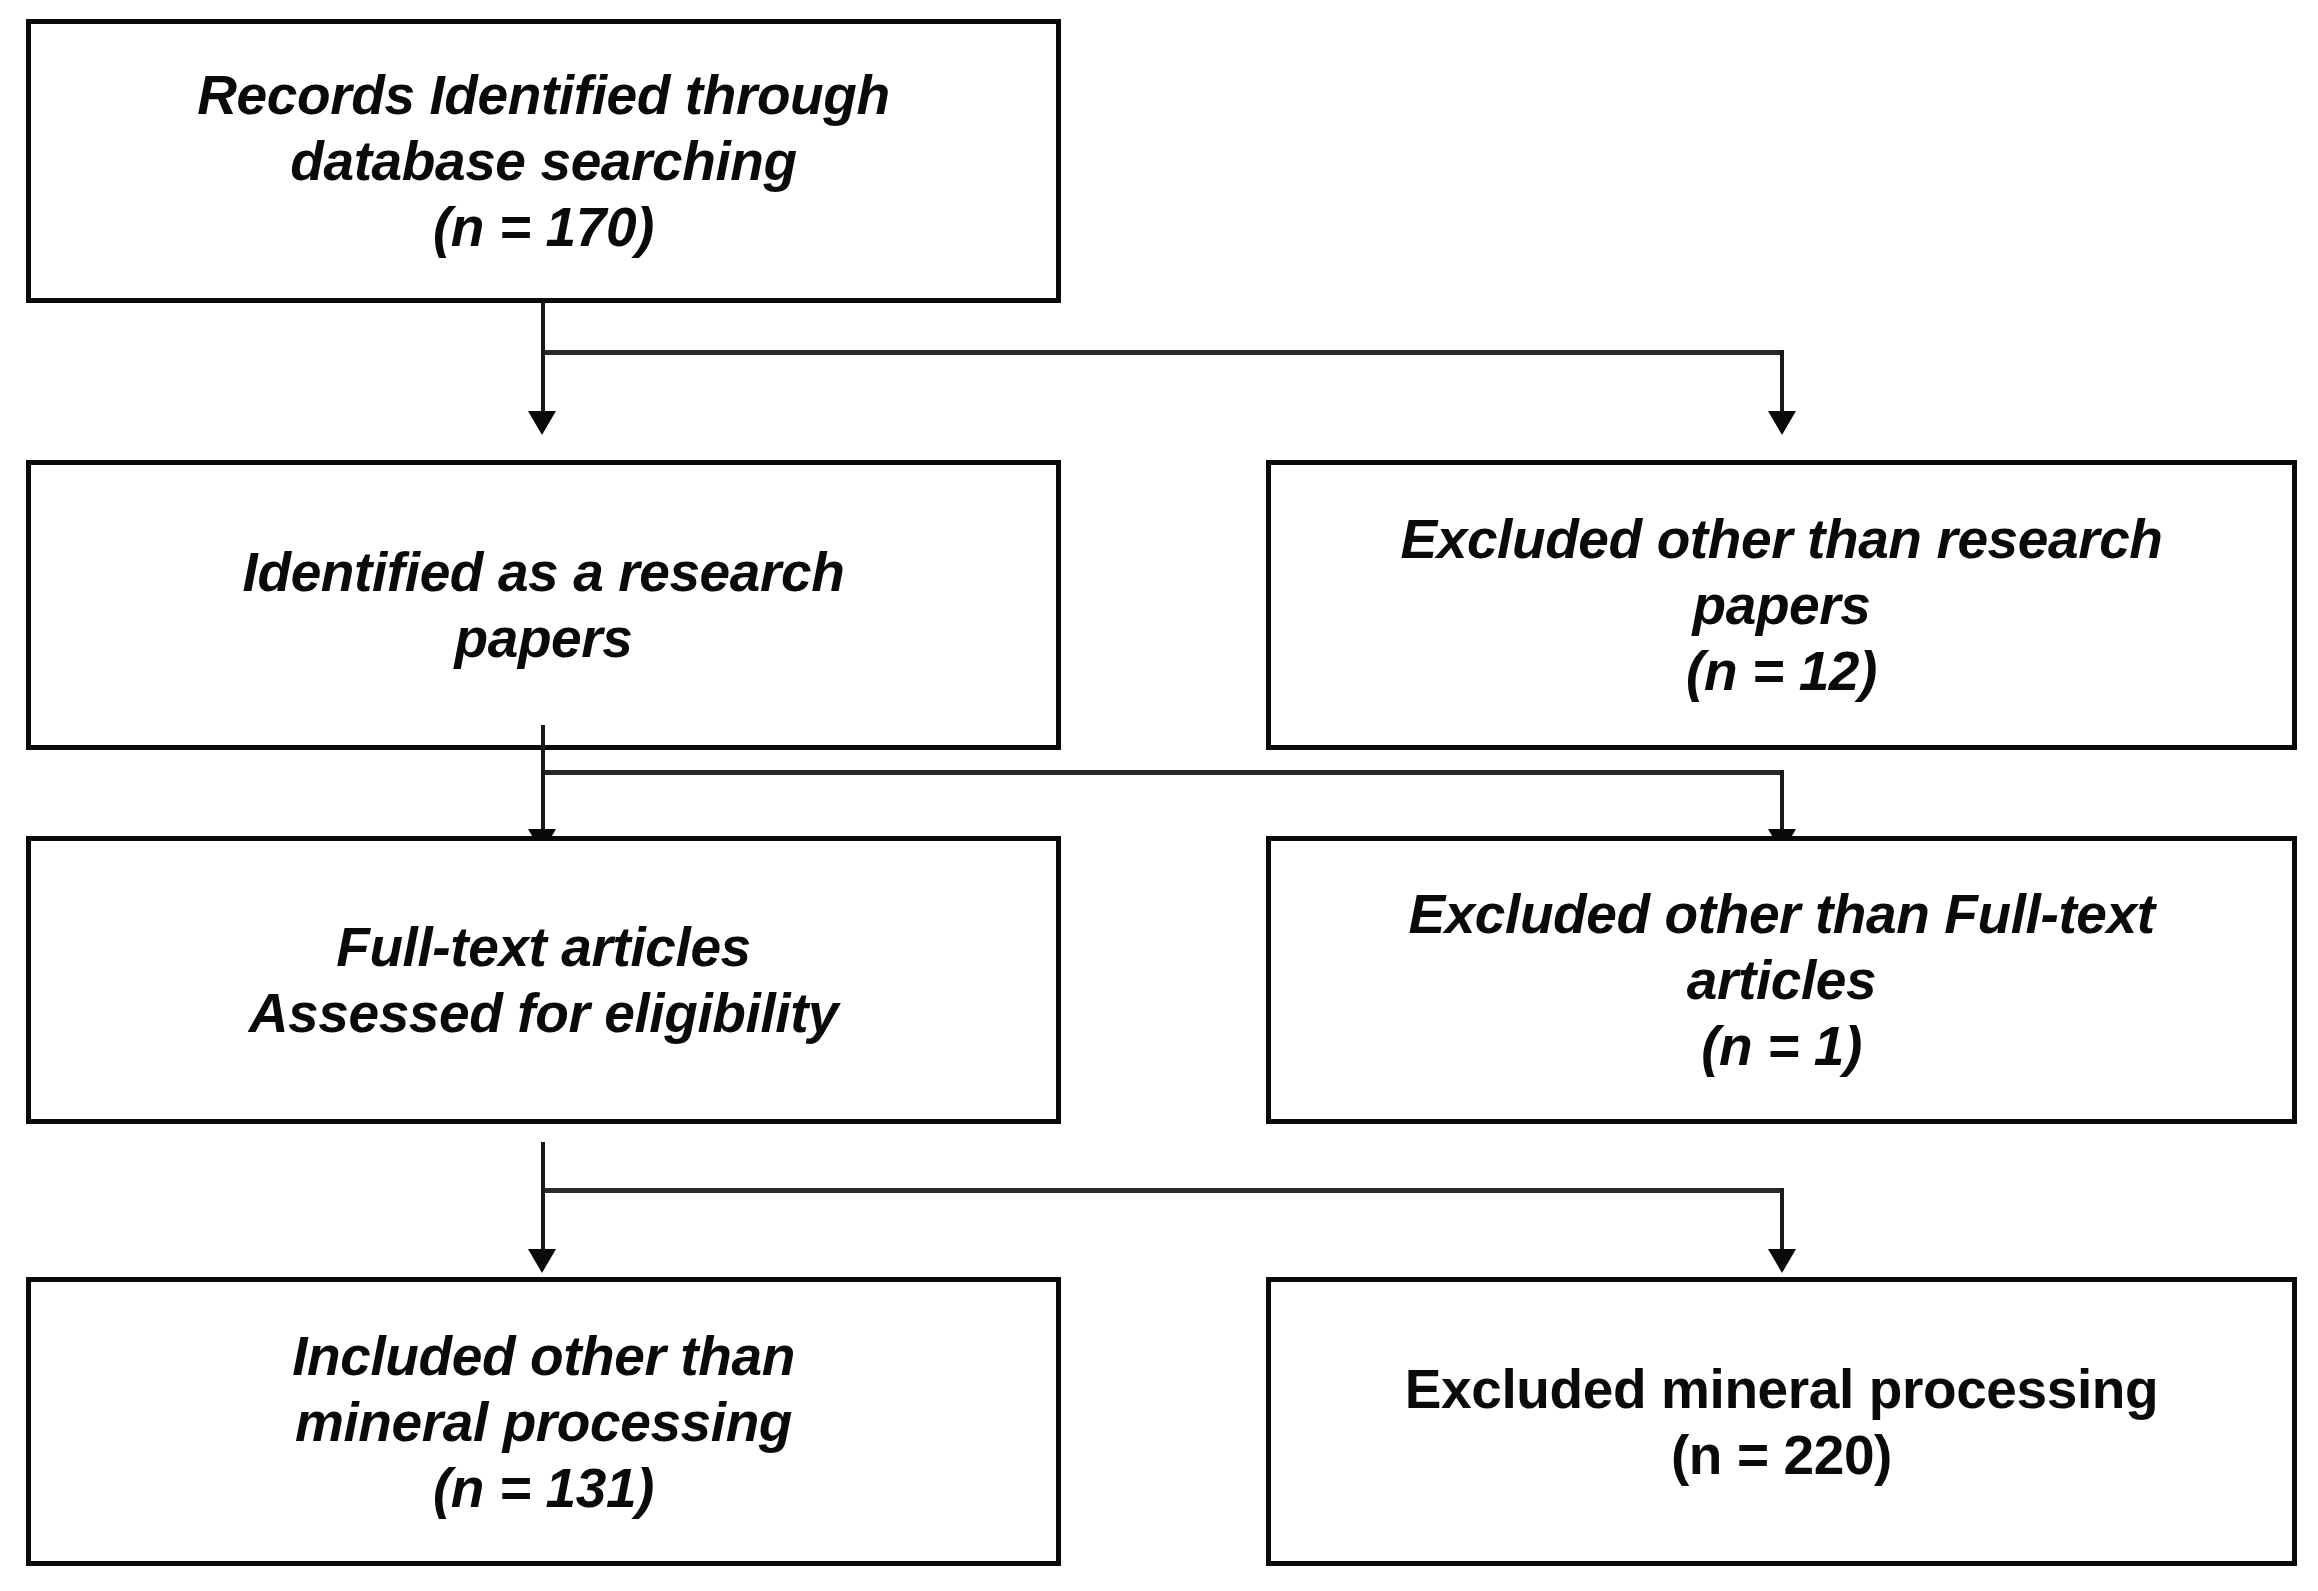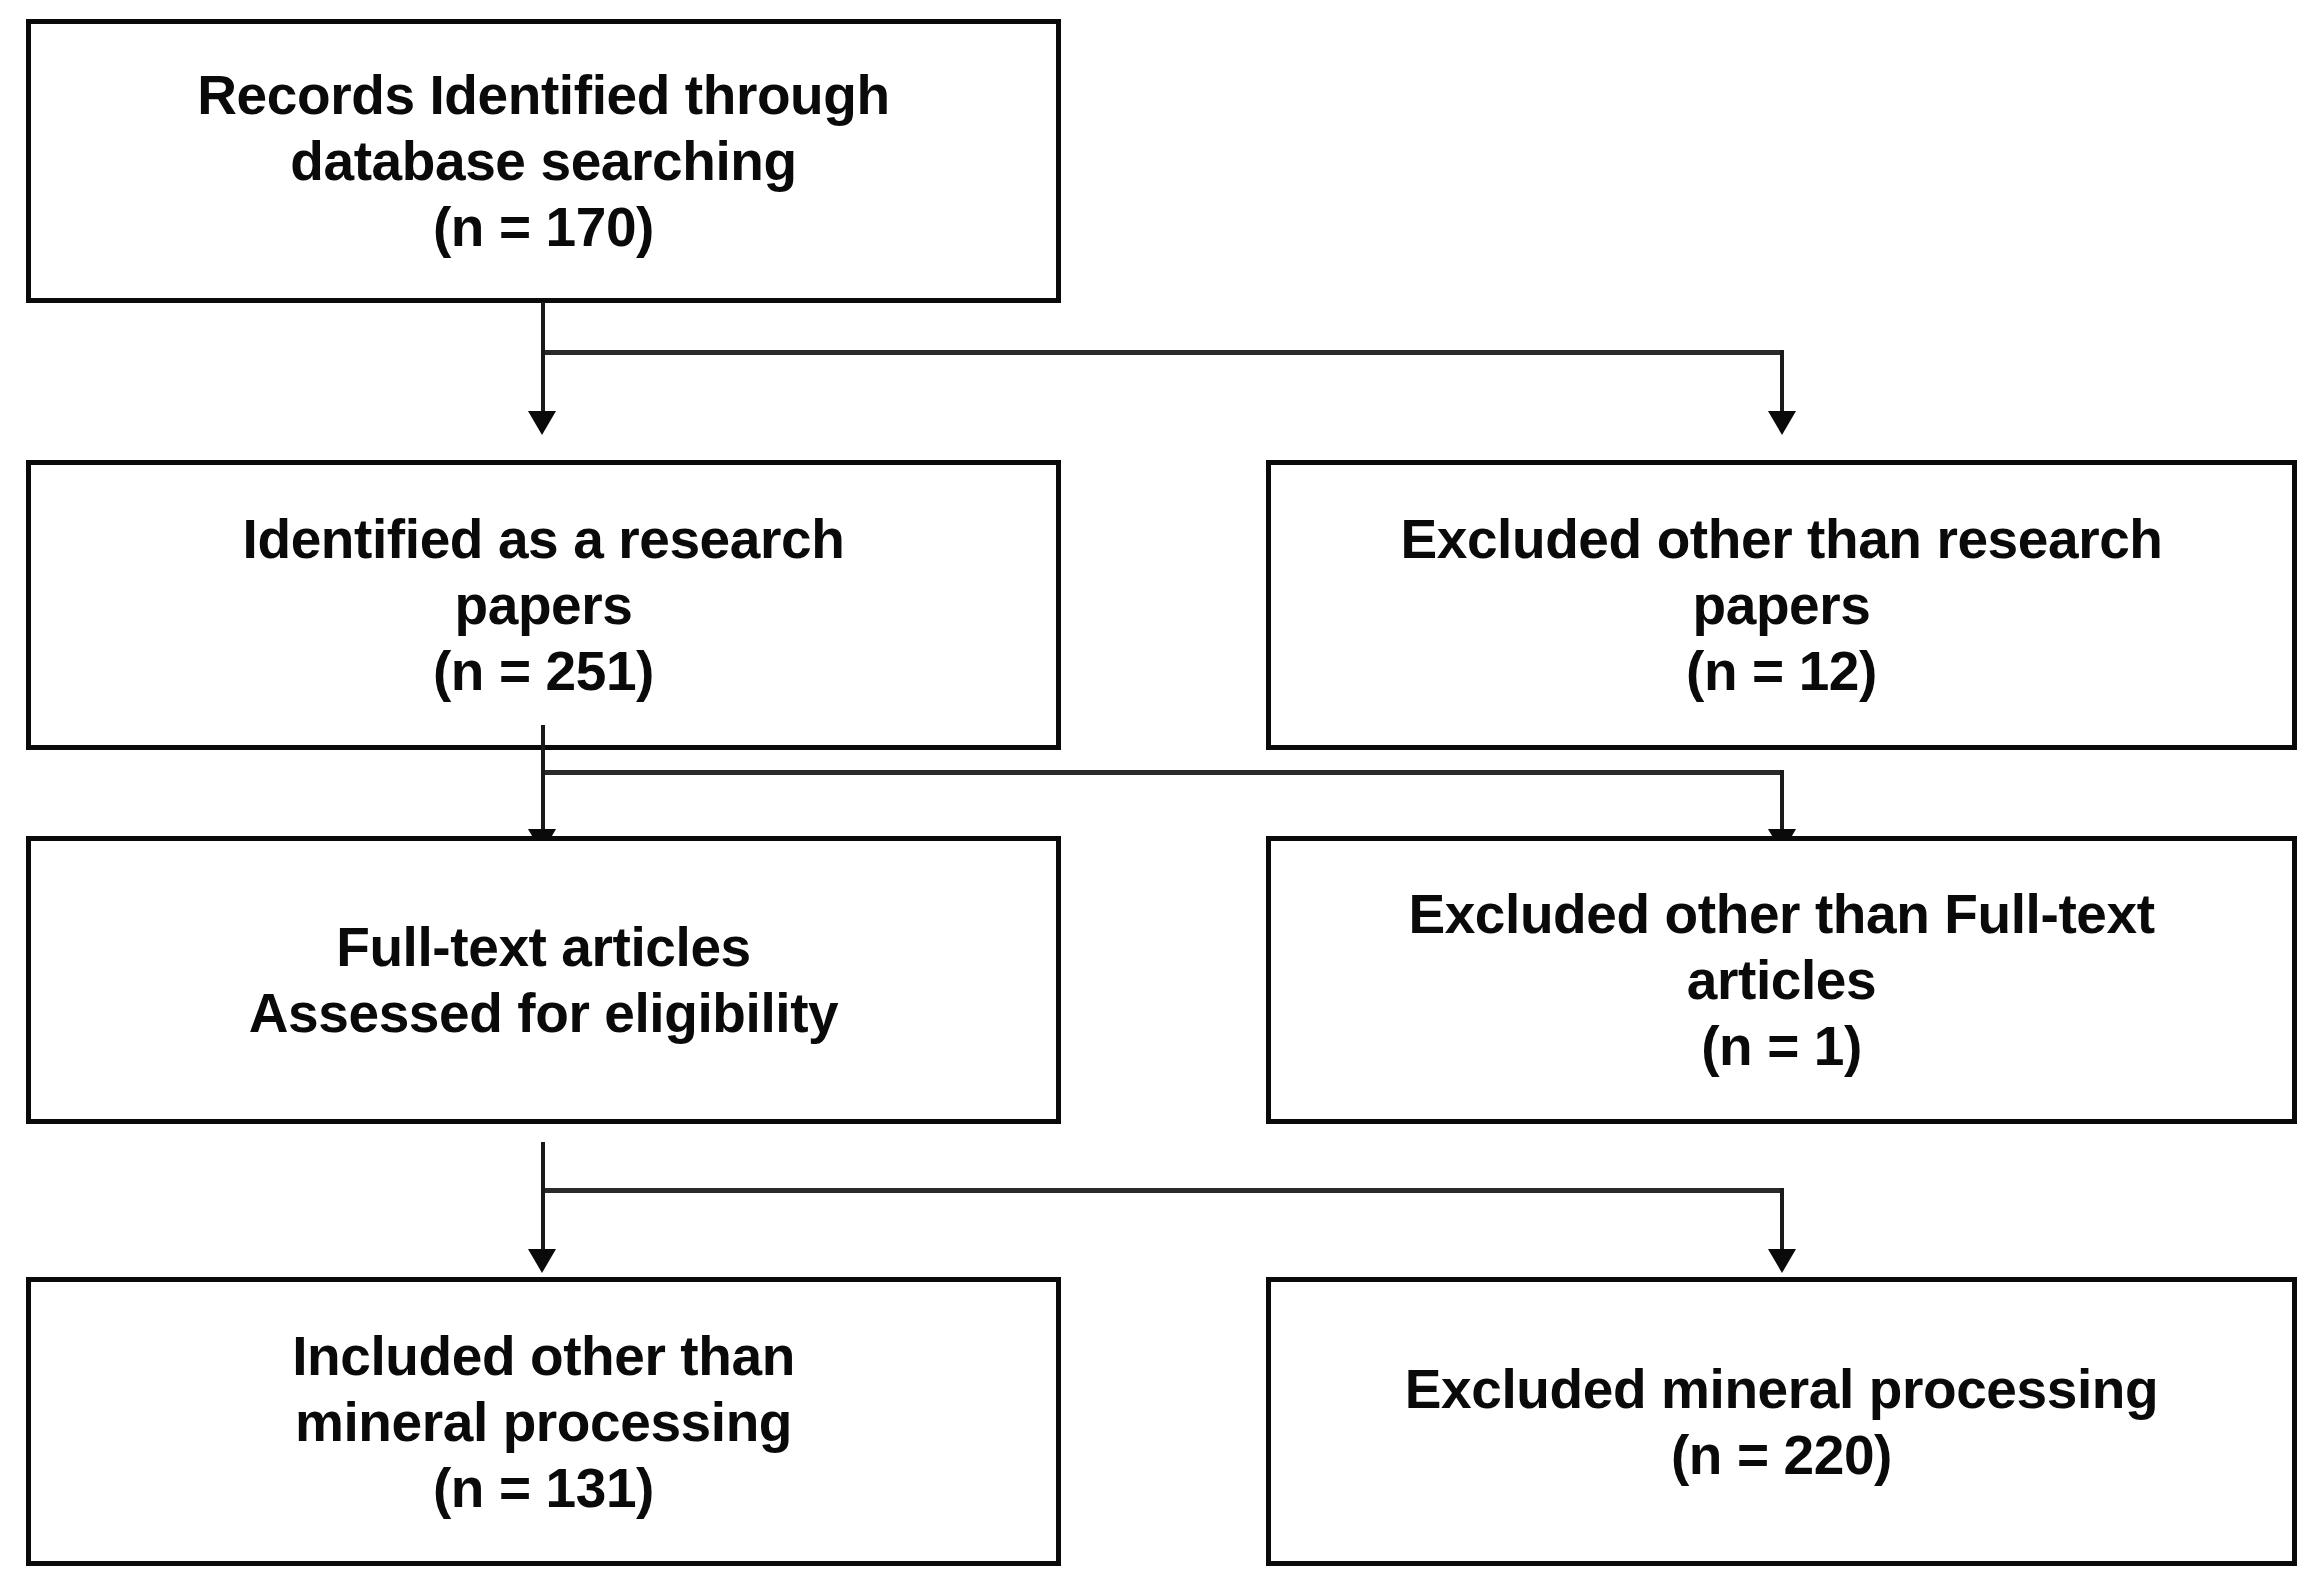--- a/index.html
+++ b/index.html
@@ -31,21 +31,21 @@
   .flow-box .line{
     display:block;
     width:100%;
     color:#0a0a0a;
     font-weight:bold;
     font-size:55px;
     line-height:1.18;
     letter-spacing:-0.4px;
     white-space:nowrap;
   }
-  .flow-box.three-lines .line{ line-height:1.20; }
+  .flow-box.three-lines .line{ line-height:1.20;font-style:italic; }
   .flow-box.two-lines  .line{ line-height:1.20; }
 
   
   .col-left  { left:26px;  width:1035px; }
   .col-right { left:1266px;width:1031px; }
 
   .row1 { top:19.4px;   height:284px; }
   .row2 { top:438px;  height:290px;margin-top:22px; }
   .row3 { top:836px; height:288px; }
   .row4 { top:1277px; height:289px; }
@@ -86,21 +86,20 @@
     <div class="h-line" style="left:541px; top:350px; width:1243px;"></div>
     <div class="v-line" style="left:541px; top:350px; height:66px;"></div>
     <div class="arrow-head" style="left:528px; top:411px;"></div>
     <div class="v-line" style="left:1780px; top:350px; height:66px;"></div>
     <div class="arrow-head" style="left:1768px; top:411px;"></div>
   </div>
 
   <div class="flow-box col-left row2 three-lines">
     <span class="line">Identified as a research</span>
     <span class="line">papers</span>
-    <span class="line">(n = 251)</span>
   </div>
 
   <div class="flow-box col-right row2 three-lines">
     <span class="line">Excluded other than research</span>
     <span class="line">papers</span>
     <span class="line">(n = 12)</span>
   </div>
 
   <div class="conn">
     <div class="v-line" style="left:541px; top:725px; height:49px;"></div>

